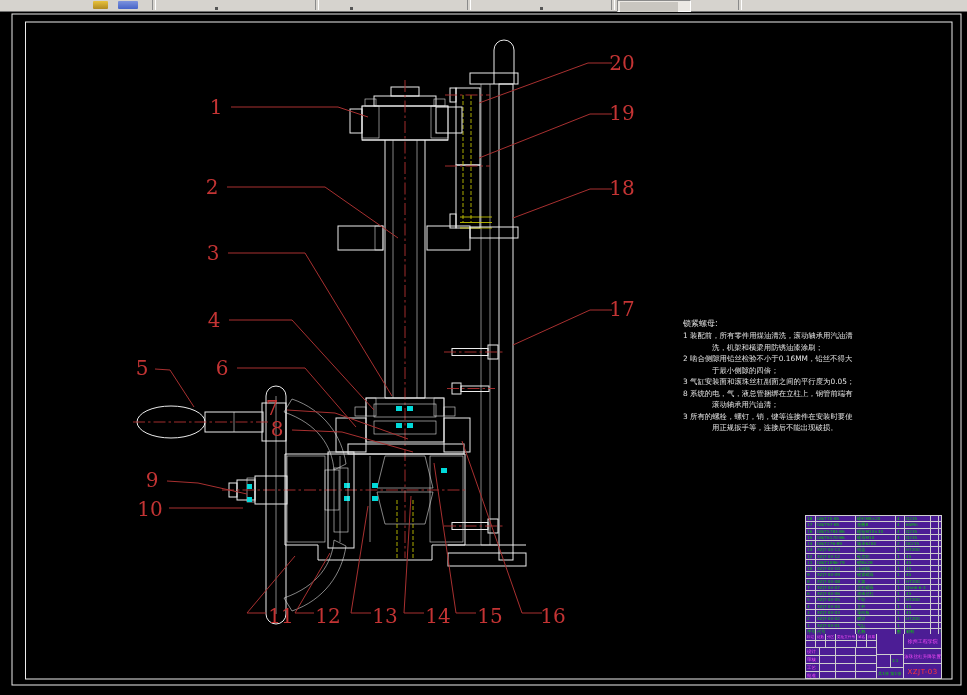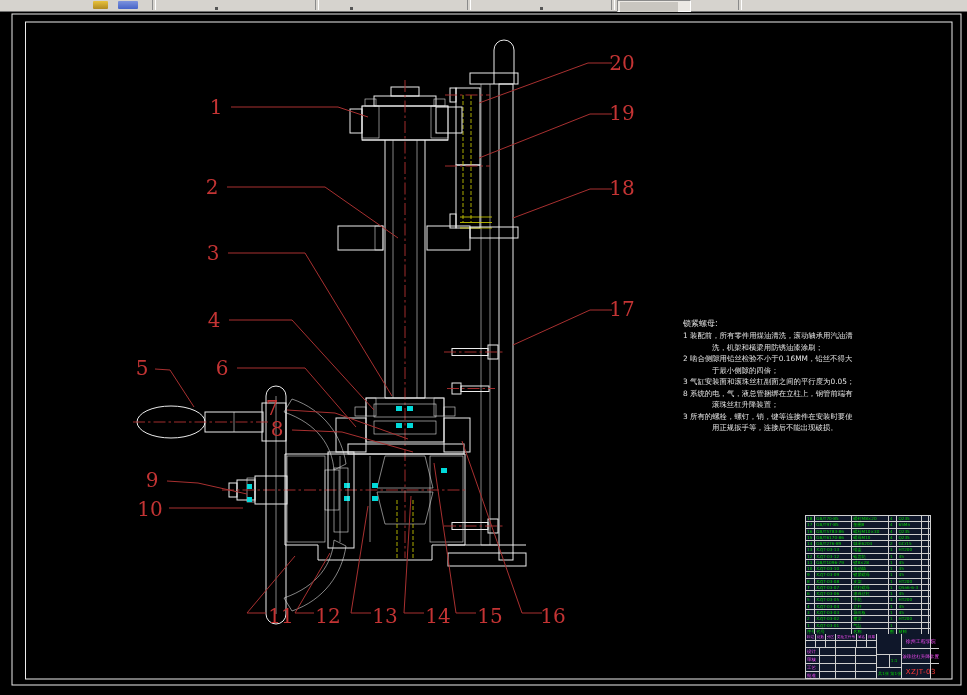--- a/index.html
+++ b/index.html
@@ -27,22 +27,22 @@
   .cy{fill:#00dada;}
   .callout{font:20px "DejaVu Serif",serif;fill:#c43434;}
 
   
   #tech{position:absolute;left:683px;top:318px;color:#e2e2e2;z-index:2;white-space:nowrap;}
   #tech .tt{font-size:8px;line-height:12px;}
   #tech .ln{font-size:7.4px;line-height:11.5px;}
   #tech .ind{padding-left:8px;margin-left:21px;}
 
   
-  #tblock{position:absolute;left:805px;top:515px;width:126px;height:164px;z-index:2;
-    border:1px solid #cfcfcf;box-sizing:border-box;display:flex;flex-direction:column;background:#0f172a;}
+  #tblock{position:absolute;left:805px;top:515px;width:137px;height:164px;z-index:2;
+    border:1px solid #cfcfcf;box-sizing:border-box;display:flex;flex-direction:column;background:#4c1d95;}
   #bom{flex:0 0 118px;display:flex;flex-direction:column;}
   .brow{flex:1;display:flex;min-height:0;border-bottom:1px solid #cfcfcf;box-sizing:border-box;}
   .brow:last-child{border-bottom:none;}
   .bc{border-right:1px solid #cfcfcf;box-sizing:border-box;overflow:hidden;white-space:nowrap;
     color:#00d400;font-size:4.2px;line-height:5px;padding-left:1px;}
   .bc:last-child{border-right:none;}
   #tb{flex:1;display:flex;}
   #tb-left{width:72px;border-right:1px solid #cfcfcf;box-sizing:border-box;display:flex;flex-direction:column;}
   .lrow{display:flex;border-bottom:1px solid #cfcfcf;box-sizing:border-box;}
   .lrow:last-child{border-bottom:none;}
@@ -281,21 +281,21 @@
 
   <div id="tech">
     <div class="tt">锁紧螺母:</div>
     <div id="tech-lines">
         <div class="ln">1 装配前，所有零件用煤油清洗，滚动轴承用汽油清</div>
         <div class="ln ind">洗，机架和横梁用防锈油漆涂刷；</div>
         <div class="ln">2 啮合侧隙用铅丝检验不小于0.16MM，铅丝不得大</div>
         <div class="ln ind">于最小侧隙的四倍；</div>
         <div class="ln">3 气缸安装面和滚珠丝杠副面之间的平行度为0.05；</div>
         <div class="ln">8 系统的电，气，液总管捆绑在立柱上，钢管前端有</div>
-        <div class="ln ind">滚珠丝杠升降装置；</div>
+        <div class="ln ind">滚动轴承用汽油清；</div>
         <div class="ln">3 所有的螺栓，螺钉，销，键等连接件在安装时要使</div>
         <div class="ln ind">用正规扳手等，连接后不能出现破损。</div>
       </div>
   </div>
 
   <div id="tblock">
     <div id="bom">
         <div class="brow">
           <div class="bc" style="width: 10px;">18</div>
           <div class="bc" style="width: 40px;">GB/T70-85</div>

